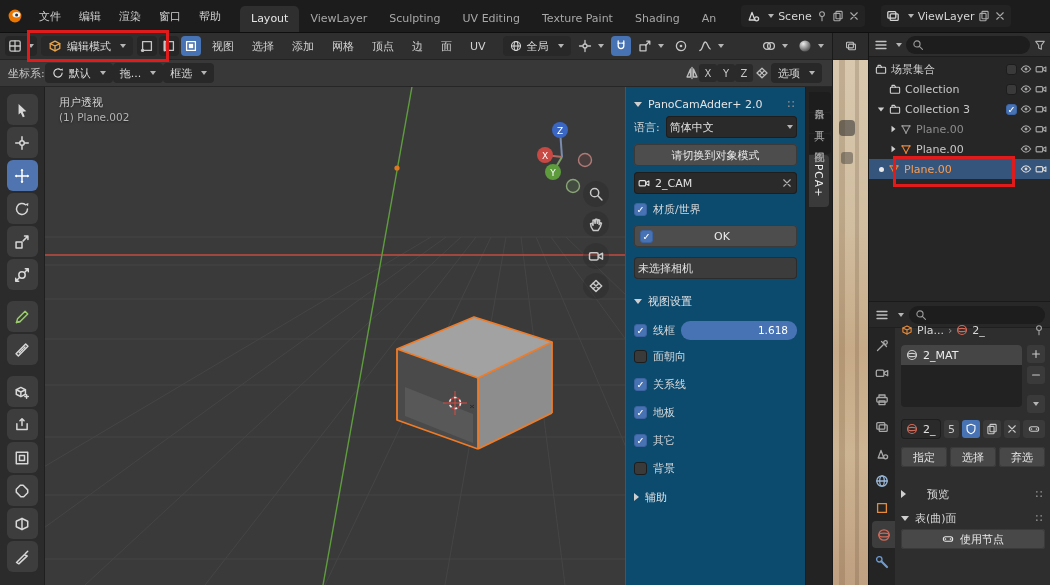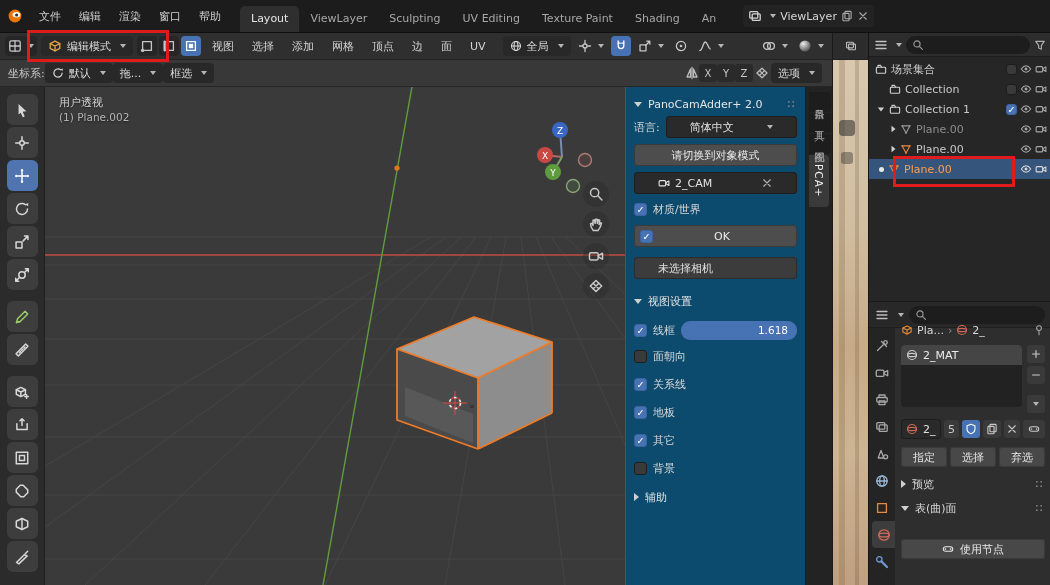--- a/index.html
+++ b/index.html
@@ -43,21 +43,21 @@
 #vplabel .sub{color:#b5b5b5;font-size:10.5px}
 .vpside{position:absolute;left:538px;width:26px;height:26px;border-radius:50%;display:flex;align-items:center;justify-content:center;color:#c9c9c9;background:rgba(40,40,40,.35)}
 
 #npanel{position:absolute;left:625px;top:87px;width:180px;height:498px;background:#0c4a6e;border-left:1px solid #be185d;padding:6px 8px 0 8px;z-index:2}
 .sect{display:flex;align-items:center;gap:6px;height:22px;color:#e3e3e3}
 .nrow{display:flex;align-items:center;gap:6px;min-height:24px}
 .cb{width:13px;height:13px;border-radius:3px;background:#3a3a3a;border:1px solid #1d1d1d;flex:none;display:flex;align-items:center;justify-content:center;color:#fff;font-size:9.5px}
 .cb.on{background:#4772b3;border-color:#3c64a0}
 .cb.on::after{content:"✓"}
 .nbtn{height:22px;border-radius:4px;background:#4d4d4d;display:flex;align-items:center;justify-content:center;color:#eaeaea;box-shadow:inset 0 0 0 1px #3a3a3a}
-.nfield{height:22px;border-radius:4px;background:#2a2a2a;display:flex;align-items:center;padding:0 24px;gap:5px;color:#e2e2e2;box-shadow:inset 0 0 0 1px #1e1e1e}
+.nfield{height:22px;border-radius:4px;background:#2a2a2a;display:flex;align-items:center;padding:0 4px;gap:5px;color:#e2e2e2;box-shadow:inset 0 0 0 1px #1e1e1e}
 .nslider{flex:1;height:19px;border-radius:9px;background:#4772b3;display:flex;align-items:center;justify-content:flex-end;padding:0 9px;color:#fff;font-size:10.5px}
 
 #ntabs{position:absolute;left:805px;top:87px;width:27px;height:498px;background:#232323;border-left:1px solid #1c1c1c;padding-top:4px;z-index:2}
 .vtab{writing-mode:vertical-rl;padding:9px 4px;margin:1px 0 1px 3px;background:#1d1d1d;color:#a6a6a6;border-radius:0 4px 4px 0;font-size:10.5px;letter-spacing:1px}
 .vtab.act{background:#3a3a3a;color:#f0f0f0}
 
 #imgstrip{position:absolute;left:832px;top:33px;width:36px;height:552px;background:#262626;border-left:1px solid #1a1a1a;z-index:2}
 #imgstrip .hd{height:27px;background:#2c2c2c;border-bottom:1px solid #222;display:flex;align-items:center;justify-content:center;color:#bdbdbd}
 #photo{position:absolute;left:0;top:27px;width:36px;height:525px;background:linear-gradient(180deg,#d9c8ae 0%,#d2bfa2 30%,#c7ab88 55%,#cdb492 75%,#bfa080 100%)}
 #photo .streak{position:absolute;top:0;bottom:0;width:6px;background:rgba(120,90,60,.25)}
@@ -306,20 +306,36 @@
   <div class="tmenu">窗口</div>
   <div class="tmenu">帮助</div>
   <div class="wtabs">
     <div class="wtab act">Layout</div>
     <div class="wtab">ViewLayer</div>
     <div class="wtab">Sculpting</div>
     <div class="wtab">UV Editing</div>
     <div class="wtab">Texture Paint</div>
     <div class="wtab">Shading</div>
     <div class="wtab">An</div>
+  </div>
+  <div class="idw" style="margin-left:14px">
+    <svg class="i">
+        <use href="#i-scene"></use>
+      </svg>
+    <span class="crt"></span>
+    <span>Scene</span>
+    <svg class="i12 sm">
+        <use href="#i-pin"></use>
+      </svg>
+    <svg class="i12 sm">
+        <use href="#i-copy"></use>
+      </svg>
+    <svg class="i12 sm">
+        <use href="#i-x"></use>
+      </svg>
   </div>
   <div class="idw" style="margin-left:16px;margin-right:6px">
     <svg class="i">
         <use href="#i-photos"></use>
       </svg>
     <span class="crt"></span>
     <span>ViewLayer</span>
     <svg class="i12 sm">
         <use href="#i-copy"></use>
       </svg>
@@ -769,21 +785,21 @@
           <svg class="i12">
               <use href="#i-cam"></use>
             </svg>
         </span>
       </div>
       <div class="orow" style="padding-left:8px">
         <span class="trD" style="transform:scale(.8)"></span>
         <svg class="i12" style="color:#cfcfcf">
             <use href="#i-coll"></use>
           </svg>
-        <span class="nm">Collection 1</span>
+        <span class="nm">Collection 3</span>
         <span class="ric">
           <span class="cb on" style="width:11px;height:11px"></span>
           <svg class="i12">
               <use href="#i-eye"></use>
             </svg>
           <svg class="i12">
               <use href="#i-cam"></use>
             </svg>
         </span>
       </div>
@@ -970,35 +986,35 @@
         <div class="pbtn" style="flex:1">
             <span>指定</span>
           </div>
         <div class="pbtn" style="flex:1">
             <span>选择</span>
           </div>
         <div class="pbtn" style="flex:1">
             <span>弃选</span>
           </div>
       </div>
-      <div class="r" style="gap:6px;height:22px;margin-top:6px">
+      <div class="r" style="gap:21px;height:22px;margin-top:16px">
         <span class="trR"></span>
         <span style="flex:1">预览</span>
         <svg class="i12" style="color:#8a8a8a">
             <use href="#i-dots"></use>
           </svg>
       </div>
       <div class="r" style="gap:6px;height:22px;margin-top:2px">
         <span class="trD"></span>
         <span style="flex:1">表(曲)面</span>
         <svg class="i12" style="color:#8a8a8a">
             <use href="#i-dots"></use>
           </svg>
       </div>
-      <div class="pbtn" style="margin-top:20px;gap:6px">
+      <div class="pbtn" style="margin-top:0;gap:6px">
         <svg class="i12">
             <use href="#i-node"></use>
           </svg>
         <span>使用节点</span>
       </div>
     </div>
   </div>
 </div>
 
 <div class="redbox" style="left:27px;top:30px;width:142px;height:32px"></div>

